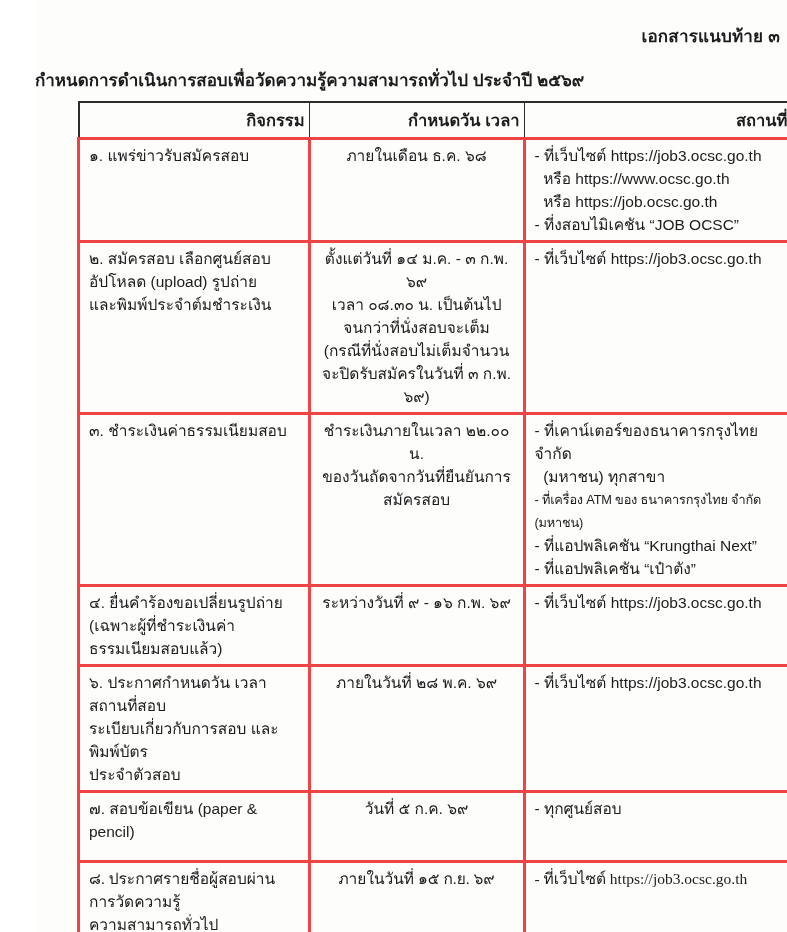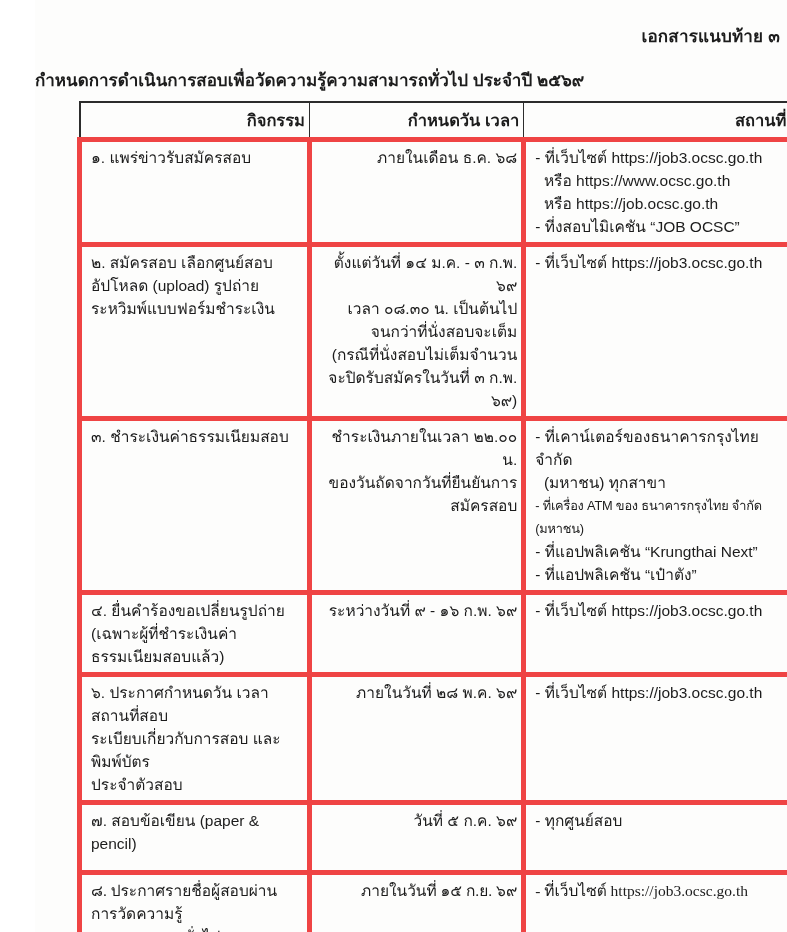--- a/index.html
+++ b/index.html
@@ -46,26 +46,26 @@
   .schedule th {
     border: 1px solid #2c2c2c;
     font-size: 16.5px;
     font-weight: bold;
     height: 30px;
     text-align: right;
     vertical-align: middle;
     padding: 2px 4px;
   }
   .schedule td {
-    border: 5px solid #ef4444;
+    border: 3px solid #ef4444;
     vertical-align: top;
     font-size: 15.5px;
     padding: 4px 8px 4px 9px;
   }
-  .schedule td.center { text-align: right; padding-left: 4px; padding-right: 4px; }
+  .schedule td.center { text-align: center; padding-left: 4px; padding-right: 4px; }
   .schedule .line {
     line-height: 23px;
     white-space: pre-wrap;
   }
   .schedule .line.small {
     font-size: 12.8px;
     letter-spacing: -0.2px;
   }
   
   tbody tr:nth-child(1) { height: 97px; }
@@ -126,21 +126,21 @@
             <div class="line">- ที่เว็บไซต์ https://job3.ocsc.go.th</div>
             <div class="line">  หรือ https://www.ocsc.go.th</div>
             <div class="line">  หรือ https://job.ocsc.go.th</div>
             <div class="line">- ที่งสอบไมิเคชัน “JOB OCSC”</div>
           </td>
         </tr>
         <tr>
           <td>
             <div class="line">๒. สมัครสอบ เลือกศูนย์สอบ</div>
             <div class="line">อัปโหลด (upload) รูปถ่าย</div>
-            <div class="line">ระหวิมพ์แบบฟอร์มชำระเงิน</div>
+            <div class="line">และพิมพ์ประจำต์มชำระเงิน</div>
           </td>
           <td class="center">
             <div class="line">ตั้งแต่วันที่ ๑๔ ม.ค. - ๓ ก.พ. ๖๙</div>
             <div class="line">เวลา ๐๘.๓๐ น. เป็นต้นไป</div>
             <div class="line">จนกว่าที่นั่งสอบจะเต็ม</div>
             <div class="line">(กรณีที่นั่งสอบไม่เต็มจำนวน</div>
             <div class="line">จะปิดรับสมัครในวันที่ ๓ ก.พ. ๖๙)</div>
           </td>
           <td>
             <div class="line">- ที่เว็บไซต์ https://job3.ocsc.go.th</div>

